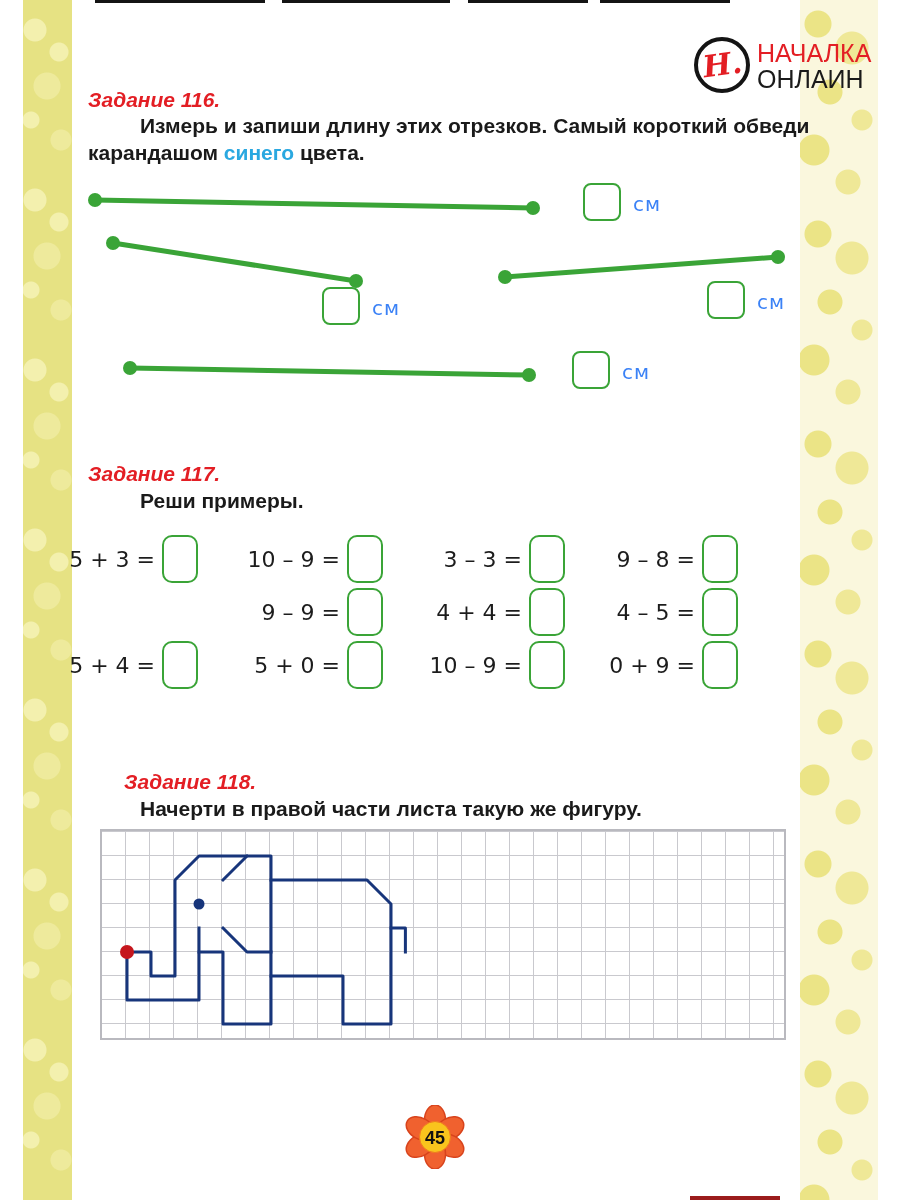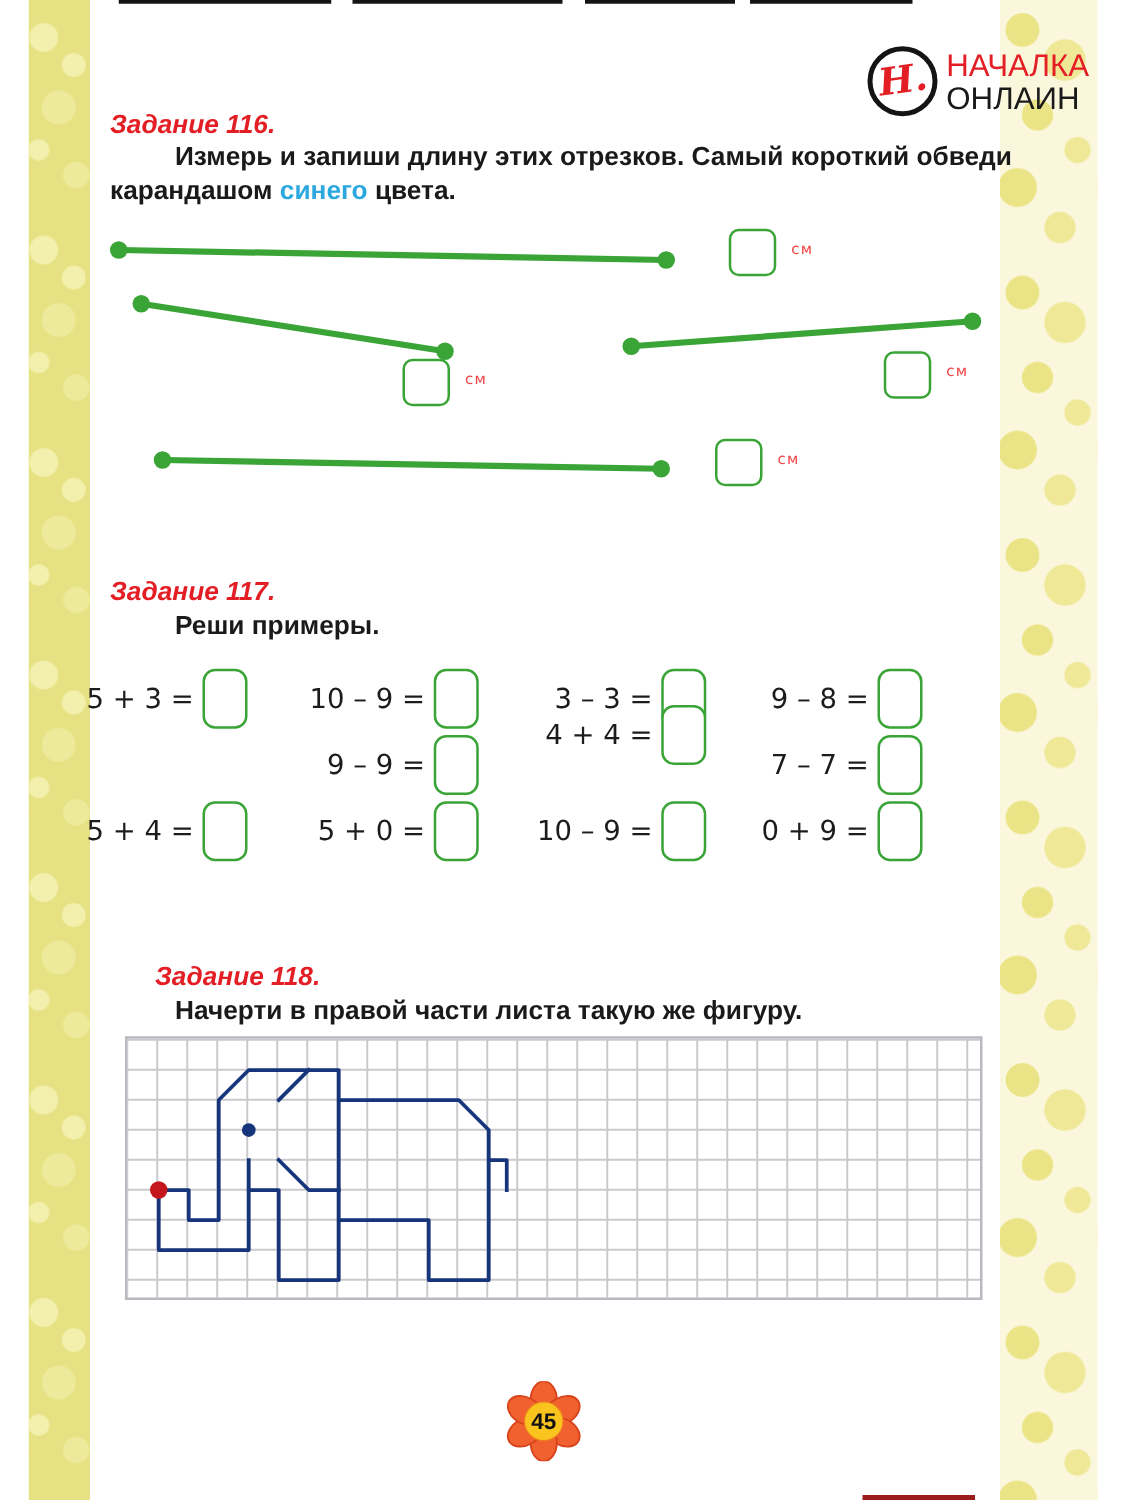--- a/index.html
+++ b/index.html
@@ -36,21 +36,21 @@
   .logo-text .l1{color:#e31e24;display:block;}
   .logo-text .l2{color:#1a1a1a;display:block;}
   
   .t-title{position:absolute;left:88px;font-style:italic;font-weight:bold;font-size:21px;color:#e31e24;}
   .instr{position:absolute;font-weight:bold;font-size:21px;color:#1a1a1a;white-space:nowrap;}
   .blue{color:#2aa8e0;}
   
   .seg-svg{position:absolute;left:85px;top:175px;width:730px;height:230px;}
   .abox{position:absolute;background:#fff;border:2px solid #3aa437;box-sizing:border-box;}
   .abox116{width:38px;height:38px;border-radius:8px;}
-  .cm{position:absolute;font-family:"DejaVu Sans",sans-serif;font-size:12px;color:#ef4444;
+  .cm{position:absolute;font-family:"DejaVu Sans",sans-serif;font-size:20px;color:#3b82f6;
     letter-spacing:1px;}
   
   .eqcell{position:absolute;width:163px;height:48px;display:flex;align-items:center;
     justify-content:flex-end;gap:7px;}
   .eq{font-family:"DejaVu Sans",sans-serif;font-size:22px;color:#1c1c1c;white-space:nowrap;}
   .abox117{position:static;flex:none;width:36px;height:48px;border-radius:10px;}
   
   .grid118{position:absolute;left:100px;top:829px;width:686px;height:211px;box-sizing:border-box;
     border:2px solid #b9b9bf;background-color:#fff;
     background-image:linear-gradient(to right,#c9c9ce 1.5px,transparent 1.5px),
@@ -130,26 +130,26 @@
     </div>
   <div class="eqcell" style="left:575px;top:535px;text-align:center;">
     <span class="eq">9 – 8 =</span>
     <div class="abox abox117"></div>
     </div>
 
   <div class="eqcell" style="left:220px;top:588px;">
     <span class="eq">9 – 9 =</span>
     <div class="abox abox117"></div>
     </div>
-  <div class="eqcell" style="left:402px;top:564px;text-align:right;">
+  <div class="eqcell" style="left:402px;top:588px;text-align:right;">
     <span class="eq">4 + 4 =</span>
     <div class="abox abox117"></div>
     </div>
   <div class="eqcell" style="left:575px;top:588px;">
-    <span class="eq">7 – 7 =</span>
+    <span class="eq">4 – 5 =</span>
     <div class="abox abox117"></div>
     </div>
 
   <div class="eqcell" style="left:35px;top:641px;">
     <span class="eq">5 + 4 =</span>
     <div class="abox abox117"></div>
     </div>
   <div class="eqcell" style="left:220px;top:641px;">
     <span class="eq">5 + 0 =</span>
     <div class="abox abox117"></div>

